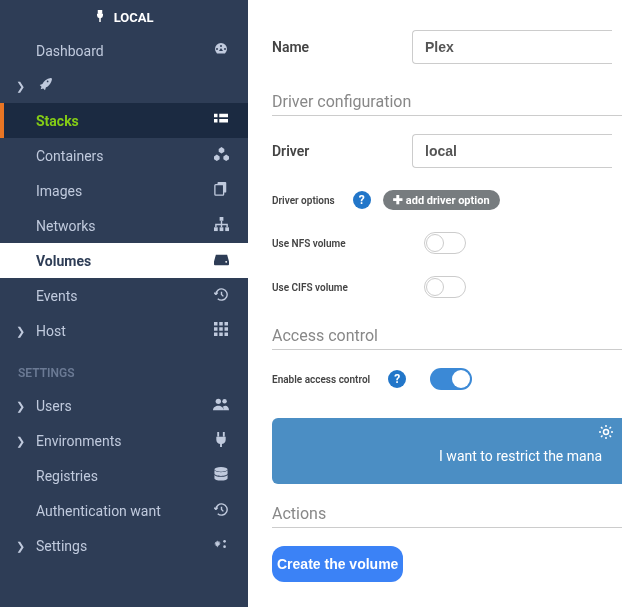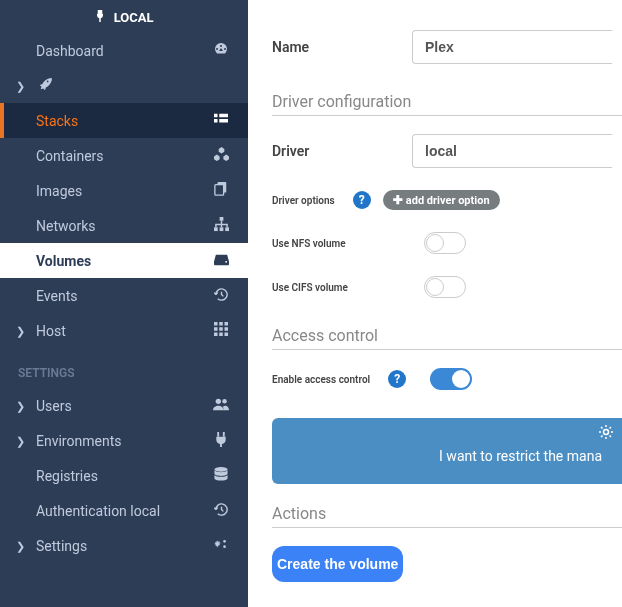--- a/index.html
+++ b/index.html
@@ -50,21 +50,21 @@
     text-align: center;
     font-size: 14px;
     color: #c0cadd;
   }
   .sidebar-item.active {
     background: #1b2a41;
     color: #fff;
     border-left: 4px solid #e87524;
     padding-left: 32px;
   }
-  .sidebar-item.active .label { font-weight: 400; color: #f97316; }
+  .sidebar-item.active .label { font-weight: 700; color: #84cc16; }
   .sidebar-item.active .icon { color: #fff; }
   .sidebar-item.selected {
     background: #fff;
     color: #2e3d56;
   }
   .sidebar-item.selected .label { font-weight: 700; color: #2e3d56; }
   .sidebar-item.selected .icon { color: #2e3d56; }
   .sidebar-section {
     padding: 18px 18px 8px 18px;
     font-size: 12px;
@@ -305,21 +305,21 @@
 
   <div class="sidebar-item">
     <span class="label">Registries</span>
     <span class="icon"><svg width="14" height="15" viewBox="0 0 14 16" fill="currentColor">
           <ellipse cx="7" cy="2.5" rx="7" ry="2.5"></ellipse>
           <path d="M0 3v4c0 1.4 3 2.5 7 2.5s7-1.1 7-2.5V3c0 1.4-3 2.5-7 2.5S0 4.4 0 3zm0 5v4c0 1.4 3 2.5 7 2.5s7-1.1 7-2.5V8c0 1.4-3 2.5-7 2.5S0 9.4 0 8z"></path>
         </svg></span>
   </div>
 
   <div class="sidebar-item">
-    <span class="label">Authentication local</span>
+    <span class="label">Authentication want</span>
     <span class="icon"><svg width="15" height="15" viewBox="0 0 16 16" fill="none" stroke="currentColor" stroke-width="1.5">
           <path d="M2 8a6 6 0 1 1 2 4.5M2 8l-2-2m2 2l2-2"></path>
           <path d="M8 5v3l2 2"></path>
         </svg></span>
   </div>
 
   <div class="sidebar-item has-chevron">
     <span class="chevron">❯</span>
     <span class="label">Settings</span>
     <span class="icon"><svg width="16" height="14" viewBox="0 0 18 14" fill="currentColor">

